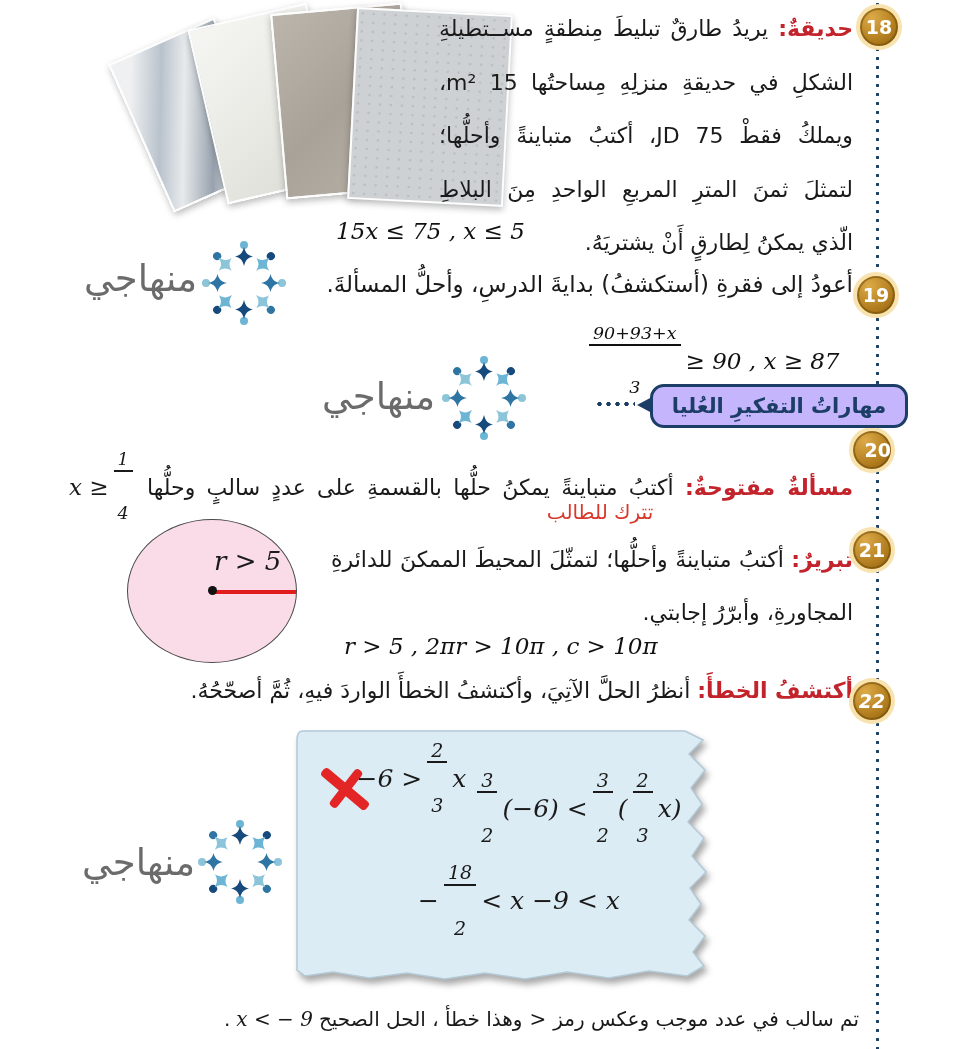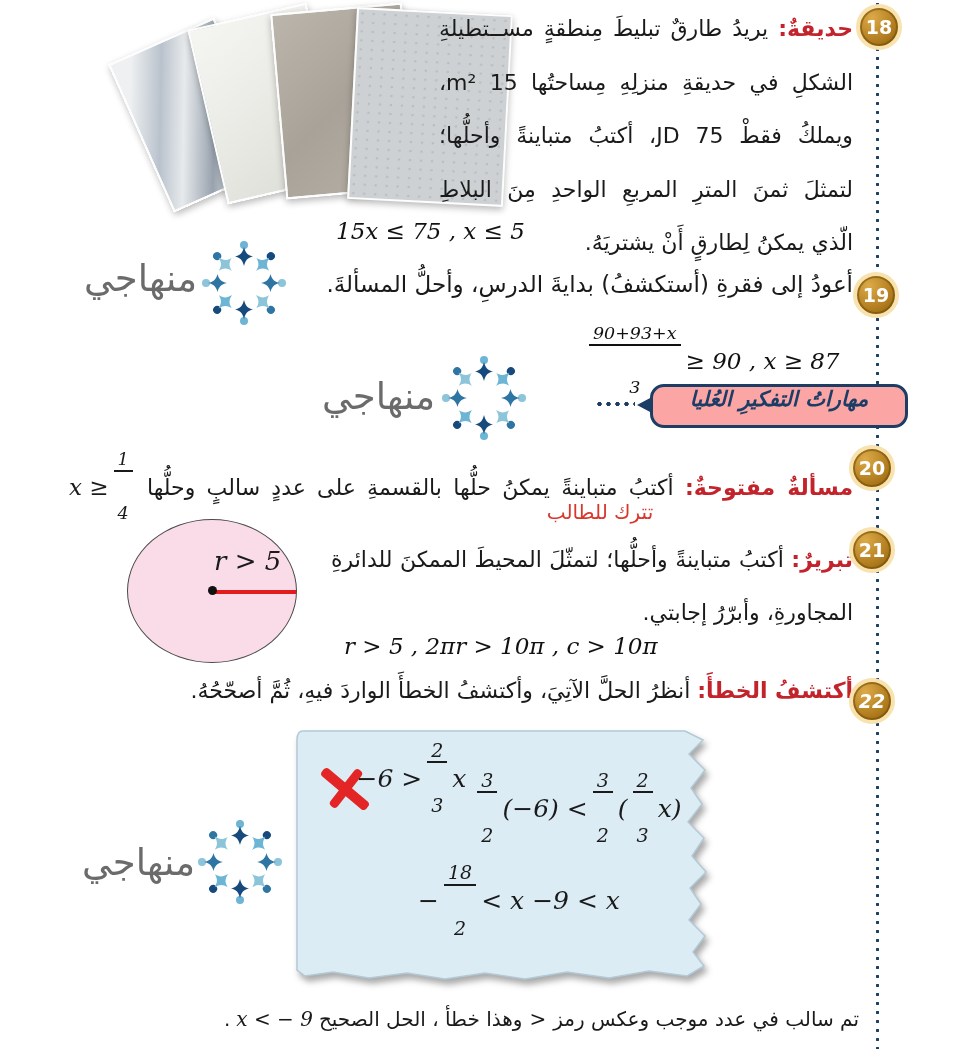--- a/index.html
+++ b/index.html
@@ -23,22 +23,22 @@
   .p18t .ln{direction:rtl;line-height:53.5px;text-align:justify;text-align-last:justify;}
   .p18t .ln.last{text-align:right;text-align-last:right;}
   .eq{font-size:23px;color:#111;}
   .p19t{right:112px;top:271px;font-size:23px;white-space:nowrap;text-align:right;}
   .eqrow{display:inline-flex;align-items:center;gap:2px;}
   .frac{display:inline-flex;flex-direction:column;align-items:center;vertical-align:-0.6em;
         margin:0 3px;font-size:.76em;line-height:1.12;gap:32px;}
   .fnum{border-bottom:2px solid currentColor;padding:0 4px;}
   .fden{padding:0 2px;}
   
-  .banner{left:650px;top:384px;width:252px;height:38px;background:#fca5a5;border:3px solid #1b3d66;
-    border-radius:14px;z-index:3;display:flex;justify-content:center;font-style:italic;}
+  .banner{left:650px;top:384px;width:252px;height:38px;background:#c4b5fd;border:3px solid #1b3d66;
+    border-radius:14px;z-index:3;display:flex;align-items:center;justify-content:center;}
   .banner .lbl{color:#1b3d66;font-weight:bold;font-size:21px;direction:rtl;}
   .banner-arrow{left:-16px;top:10px;width:0;height:0;border-top:8px solid transparent;
     border-bottom:8px solid transparent;border-right:15px solid #1b3d66;position:absolute;}
   .banner-dots{left:-58px;top:14px;width:40px;height:6px;position:absolute;
     background-image:radial-gradient(circle,#1b3d66 2px,transparent 2.3px);
     background-size:9px 6px;background-repeat:repeat-x;}
   
   .p20t{right:112px;top:450px;width:784px;font-size:22px;direction:rtl;
         text-align:justify;text-align-last:justify;line-height:46px;}
   .note{left:540px;top:500px;width:120px;text-align:center;color:#d8372b;font-size:20px;direction:rtl;}
@@ -130,21 +130,21 @@
   </svg>
 
   <div class="abs dotline"></div>
 
   <div class="abs badge" style="left:856px;top:4px;">
       <span>18</span>
     </div>
   <div class="abs badge" style="left:853px;top:272px;">
       <span>19</span>
     </div>
-  <div class="abs badge" style="left:849px;top:445px;">
+  <div class="abs badge" style="left:849px;top:427px;justify-content:flex-end;">
       <span>20</span>
     </div>
   <div class="abs badge" style="left:849px;top:527px;">
       <span>21</span>
     </div>
   <div class="abs badge" style="left:849px;top:678px;font-style:italic;">
       <span>22</span>
     </div>
 
   <div class="abs tiles">

